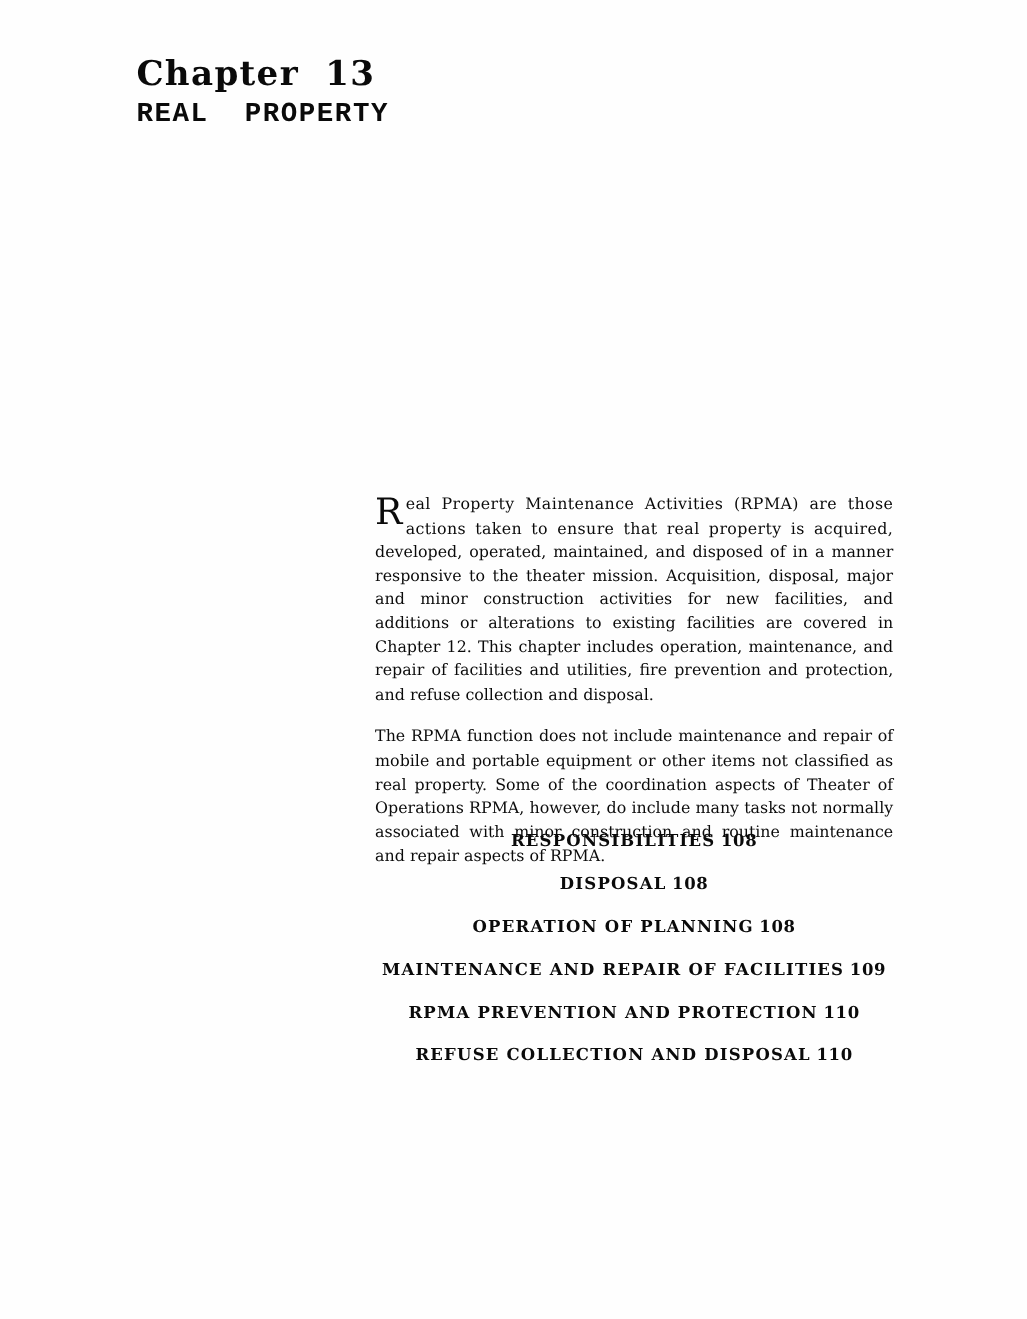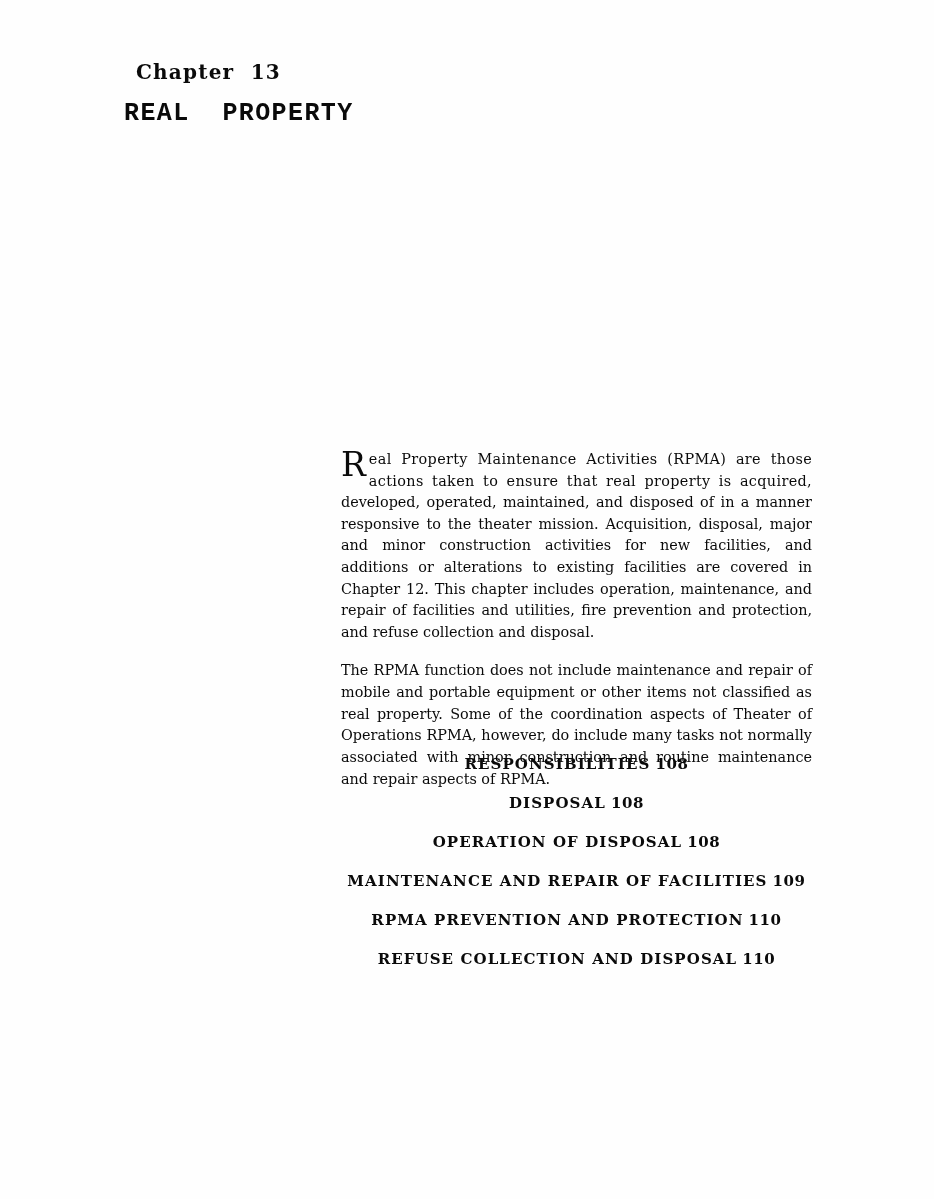--- a/index.html
+++ b/index.html
@@ -27,24 +27,24 @@
   
   .chapter-head {
     position: absolute;
     left: 124px;
     top: 48px;
     width: 700px;
   }
   .chapter-number {
     font-family: "DejaVu Serif", "Liberation Serif", serif;
     font-weight: bold;
-    font-size: 20px;
+    font-size: 31px;
     letter-spacing: 1.2px;
     line-height: 1.28;
-    margin: 12px;
+    margin: 0;
     white-space: pre;
   }
   .chapter-title-line {
     font-family: Liberation Mono, monospace;
     font-weight: bold;
     font-size: 25px;
     letter-spacing: 1.4px;
     line-height: 1.3;
     margin: 0;
     white-space: pre;
@@ -148,21 +148,21 @@
   </div>
 
   <div class="toc">
     <p class="toc-entry">
       <span>RESPONSIBILITIES</span><span class="page-num">108</span>
     </p>
     <p class="toc-entry">
       <span>DISPOSAL</span><span class="page-num">108</span>
     </p>
     <p class="toc-entry">
-      <span>OPERATION  OF  DISPOSAL</span><span class="page-num">108</span>
+      <span>OPERATION  OF  PLANNING</span><span class="page-num">108</span>
     </p>
     <p class="toc-entry">
       <span>MAINTENANCE  AND  REPAIR  OF  FACILITIES</span><span class="page-num">109</span>
     </p>
     <p class="toc-entry">
       <span>RPMA  PREVENTION  AND  PROTECTION</span><span class="page-num">110</span>
     </p>
     <p class="toc-entry">
       <span>REFUSE  COLLECTION  AND  DISPOSAL</span><span class="page-num">110</span>
     </p>

